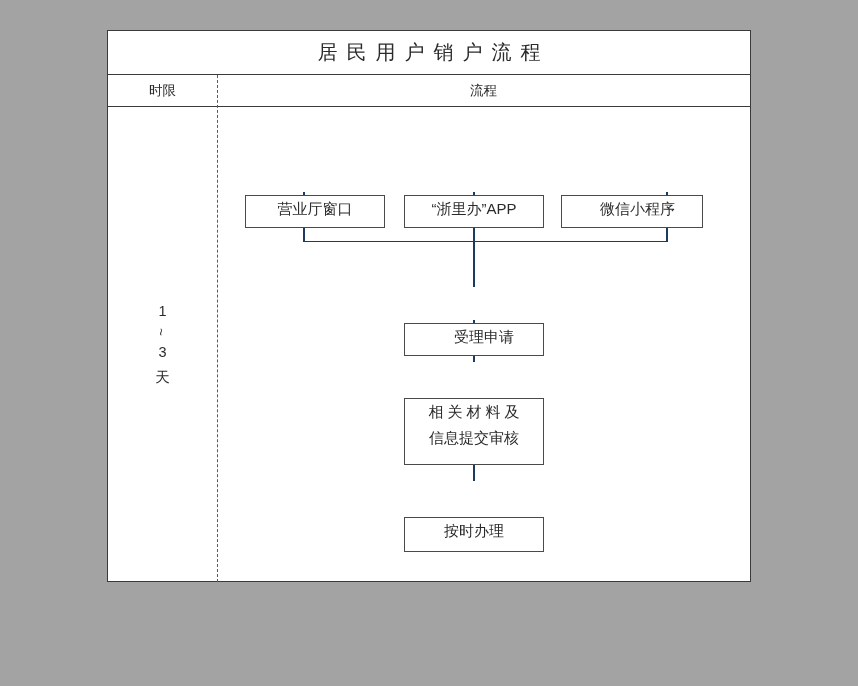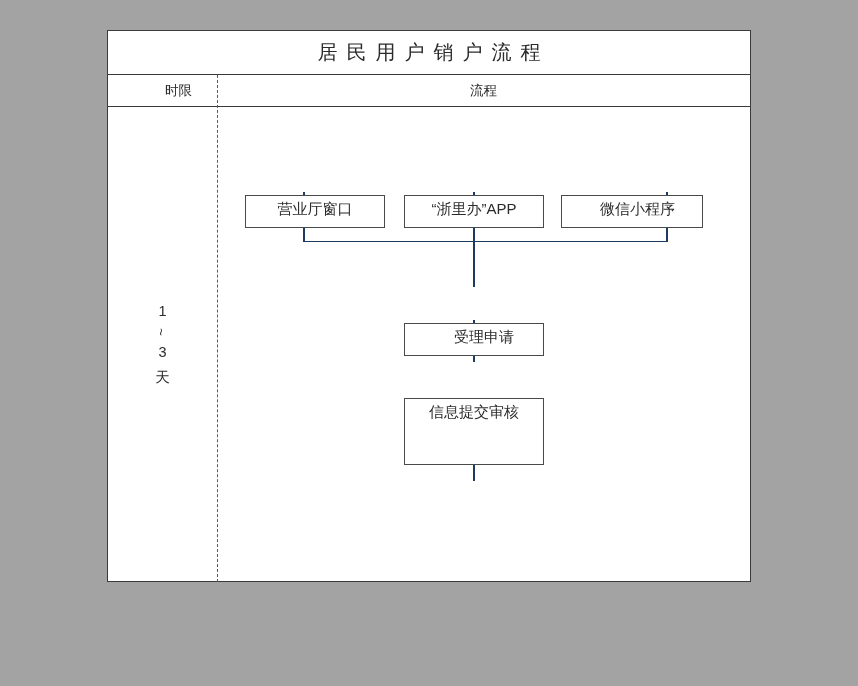--- a/index.html
+++ b/index.html
@@ -57,21 +57,21 @@
     left: 0;
     top: 44px;
     width: 100%;
     height: 32px;
     border-bottom: 1.3px solid #3a3a3a;
     box-sizing: border-box;
   }
 
   .header-left {
     position: absolute;
-    left: 16px;
+    left: 0;
     top: 0;
     width: 109px;
     height: 100%;
     display: flex;
     align-items: center;
     justify-content: center;
   }
 
   .header-right {
     position: absolute;
@@ -237,17 +237,21 @@
 
   <div class="node" id="node-wechat">
     <span class="ln">微信小程序</span>
   </div>
 
   <div class="node" id="node-accept">
     <span class="ln">受理申请</span>
   </div>
 
   <div class="node" id="node-materials">
+    <span class="ln spaced">相关材料及</span>
     <span class="ln">信息提交审核</span>
   </div>
 
+  <div class="node" id="node-ontime">
+    <span class="ln">按时办理</span>
+  </div>
 
 </div>
 
 </body></html>

